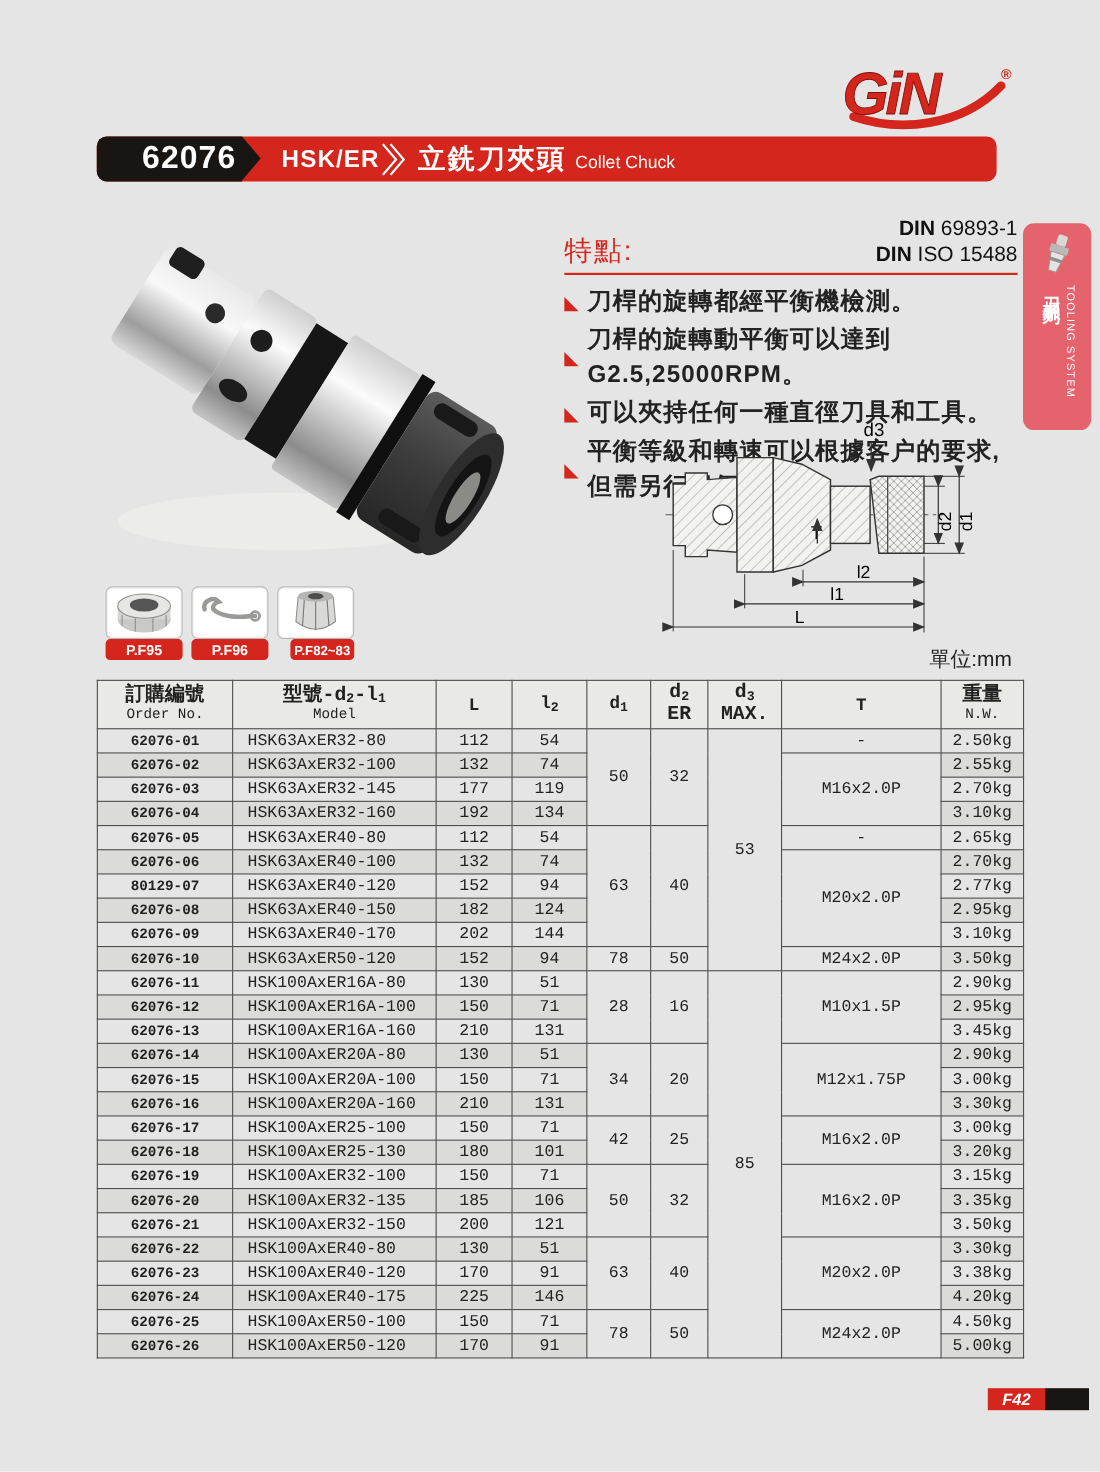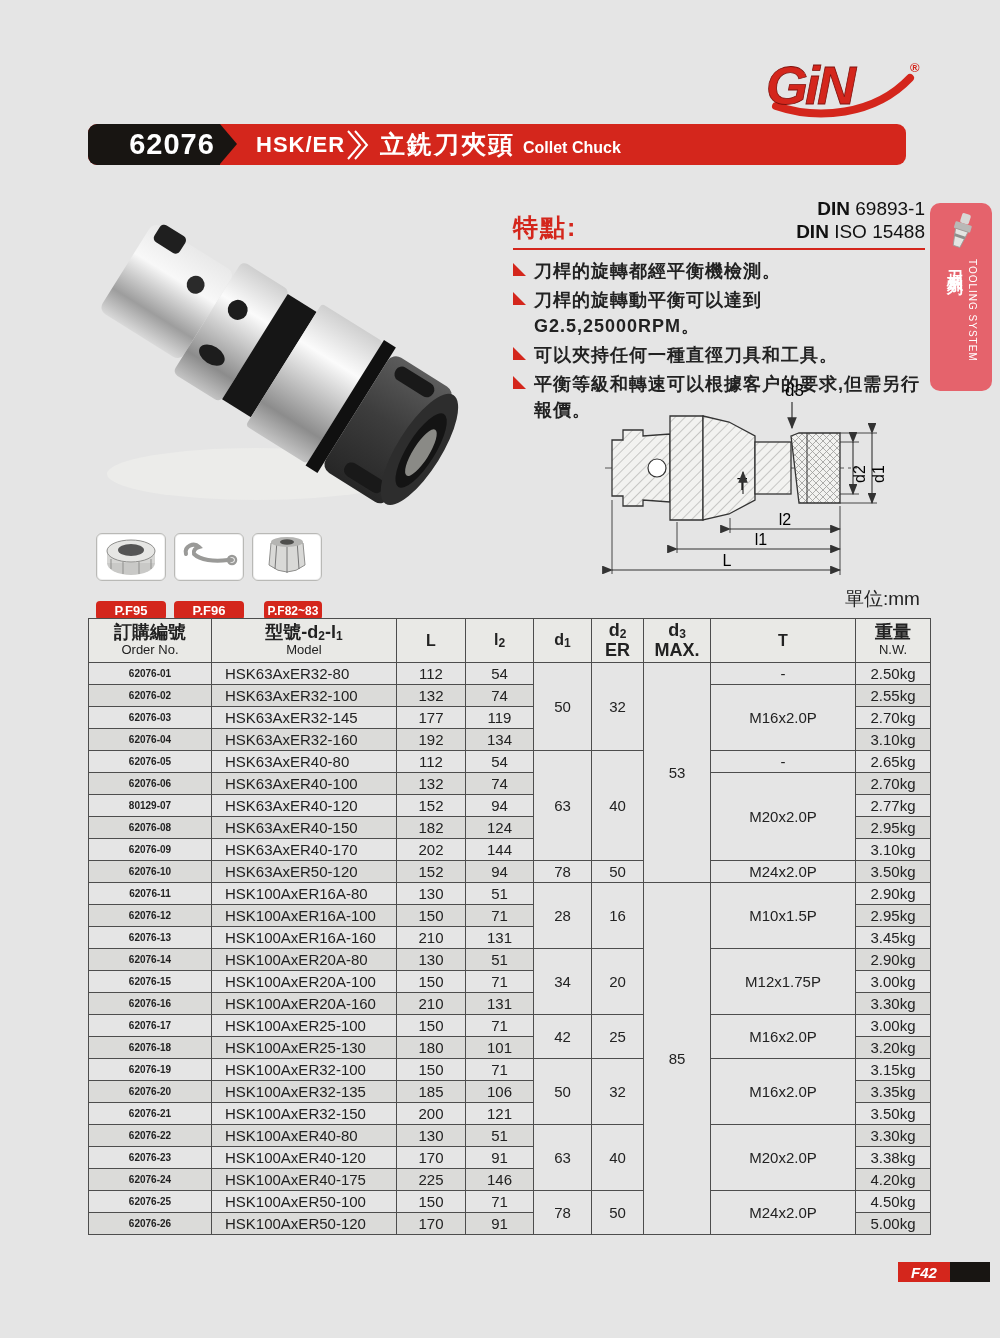--- a/index.html
+++ b/index.html
@@ -19,64 +19,64 @@
     background:var(--red);border-radius:9px;display:flex;align-items:center;}
   .black-tab{position:absolute;left:0;top:0;height:41px;width:132px;background:var(--black);
     border-radius:9px 0 0 9px;display:flex;align-items:center;justify-content:center;padding-left:36px;}
   .black-tab-point{position:absolute;left:132px;top:0;width:0;height:0;
     border-top:20.5px solid transparent;border-bottom:20.5px solid transparent;
     border-left:17px solid var(--black);}
   .hd-code{color:#fff;font-size:29px;font-weight:bold;letter-spacing:1px;}
   .hd-series{position:absolute;left:168px;color:#fff;font-size:22px;font-weight:bold;letter-spacing:1px;}
   .hd-chev{position:absolute;left:256px;top:5px;}
   .hd-title{position:absolute;left:292px;color:#fff;font-size:25px;font-weight:bold;letter-spacing:2px;}
-  .hd-sub{font-size:16px;font-weight:bold;letter-spacing:0;margin-left:8px;}
+  .hd-sub{font-size:16px;font-weight:normal;letter-spacing:0;margin-left:8px;}
 
   
   .features{position:absolute;left:513px;top:198px;width:412px;}
   .feat-top{display:flex;justify-content:space-between;align-items:flex-end;
     border-bottom:2px solid var(--red);padding-bottom:4px;}
-  .feat-head{color:var(--red);font-size:25px;font-weight:bold;letter-spacing:2px;}
+  .feat-head{color:var(--red);font-size:25px;font-weight:normal;letter-spacing:2px;}
   .din{ text-align:right;font-size:19px;line-height:1.2;color:#111;}
   .din b{font-weight:bold;}
   .bullets{list-style:none;margin-top:8px;}
-  .bullets li{display:flex;align-items:flex-start;gap:8px;font-size:18px;
+  .bullets li{display:flex;align-items:center;gap:8px;font-size:22px;
     line-height:1.45;letter-spacing:1px;margin-bottom:3px;font-weight:bold;color:#222;}
   .tri{flex:0 0 auto;width:0;height:0;margin-top:5px;
     border-bottom:13px solid var(--red);border-right:13px solid transparent;}
 
   
   .photo{position:absolute;left:92px;top:182px;width:400px;height:340px;}
 
   
   .drawing{position:absolute;left:585px;top:378px;width:392px;height:218px;}
   .drawing text{font-family:"Liberation Sans",sans-serif;}
 
   
   .refs{position:absolute;left:96px;top:533px;display:flex;gap:8px;}
-  .ref{display:flex;flex-direction:column;align-items:stretch;gap:20px;}
+  .ref{display:flex;flex-direction:column;align-items:stretch;gap:0;}
   .ref-box{width:70px;height:48px;background:#fff;border:1px solid #b9b9b6;border-radius:6px;
     display:flex;align-items:center;justify-content:center;box-shadow:0 0 0 1px #eee inset;}
   .ref-label{height:19px;background:var(--red);border-radius:4px;color:#fff;
     font-size:13px;font-weight:bold;display:flex;align-items:center;justify-content:center;letter-spacing:0;}
 
   
   .unit{position:absolute;left:845px;top:586px;font-size:19px;color:#222;}
 
   
-  .spec{position:absolute;left:88px;top:618px;border-collapse:collapse;table-layout:fixed;width:842px;}
+  .spec{position:absolute;left:88px;top:618px;border-collapse:collapse;table-layout:fixed;width:842px;font-family:Liberation Mono, monospace;}
   .spec th,.spec td{border:1px solid var(--line);text-align:center;vertical-align:middle;
     font-size:16px;color:#222;overflow:hidden;white-space:nowrap;}
   .spec thead th{background:var(--headbg);height:44px;font-weight:bold;}
   .h-zh{font-size:18px;font-weight:bold;line-height:1.1;}
   .h-en{font-size:13px;font-weight:normal;line-height:1.1;}
   .h-big{font-size:19px;}
   .sub{font-size:12px;vertical-align:-2px;}
   .spec tbody tr{height:22px;}
-  .spec td.c-order{font-weight:bold;font-size:10px;}
+  .spec td.c-order{font-weight:bold;font-size:13px;}
   .spec td.c-model{text-align:left;padding-left:13px;font-size:15px;}
   .spec td.c-num{font-size:15px;}
   .spec tbody tr.band td.plain{background:var(--band);}
 
   
   .side-tab{position:absolute;left:930px;top:203px;width:62px;height:188px;background:var(--tab);
     border-radius:10px;display:flex;flex-direction:column;align-items:center;padding-top:6px;}
   .tab-text{display:flex;flex-direction:row;justify-content:center;gap:2px;margin-top:4px;}
   .tab-zh{writing-mode:vertical-rl;color:#fff;font-size:16px;font-weight:bold;letter-spacing:3px;}
   .tab-en{writing-mode:vertical-rl;color:#fff;font-size:10px;letter-spacing:1px;margin-top:2px;}

